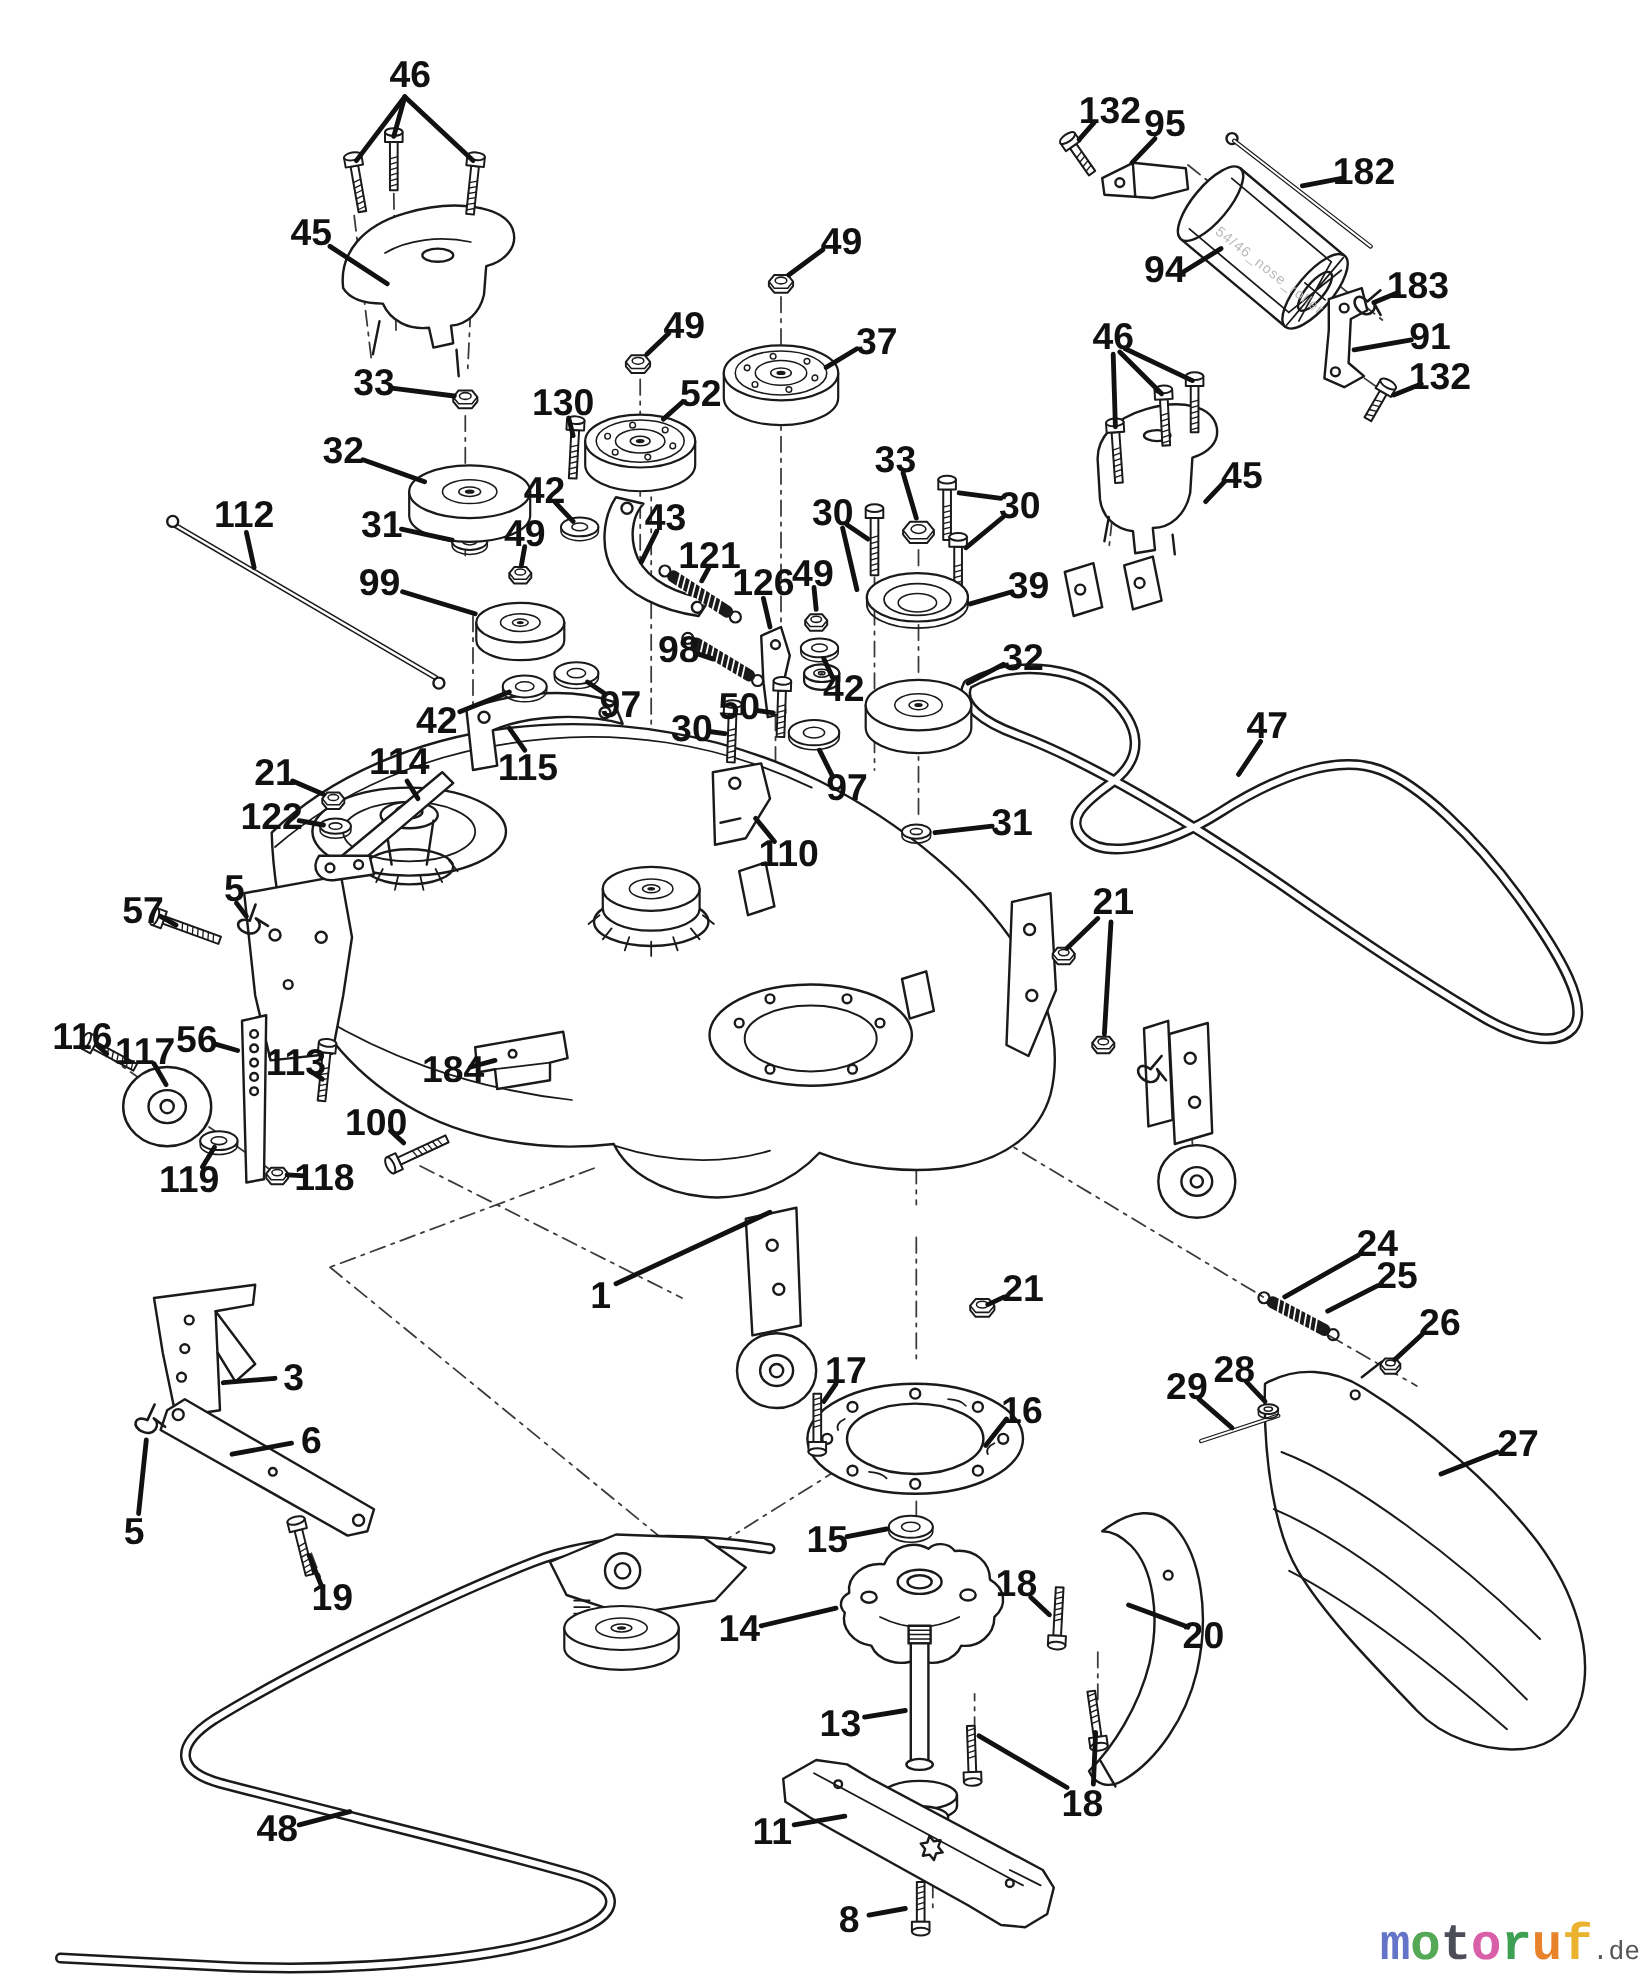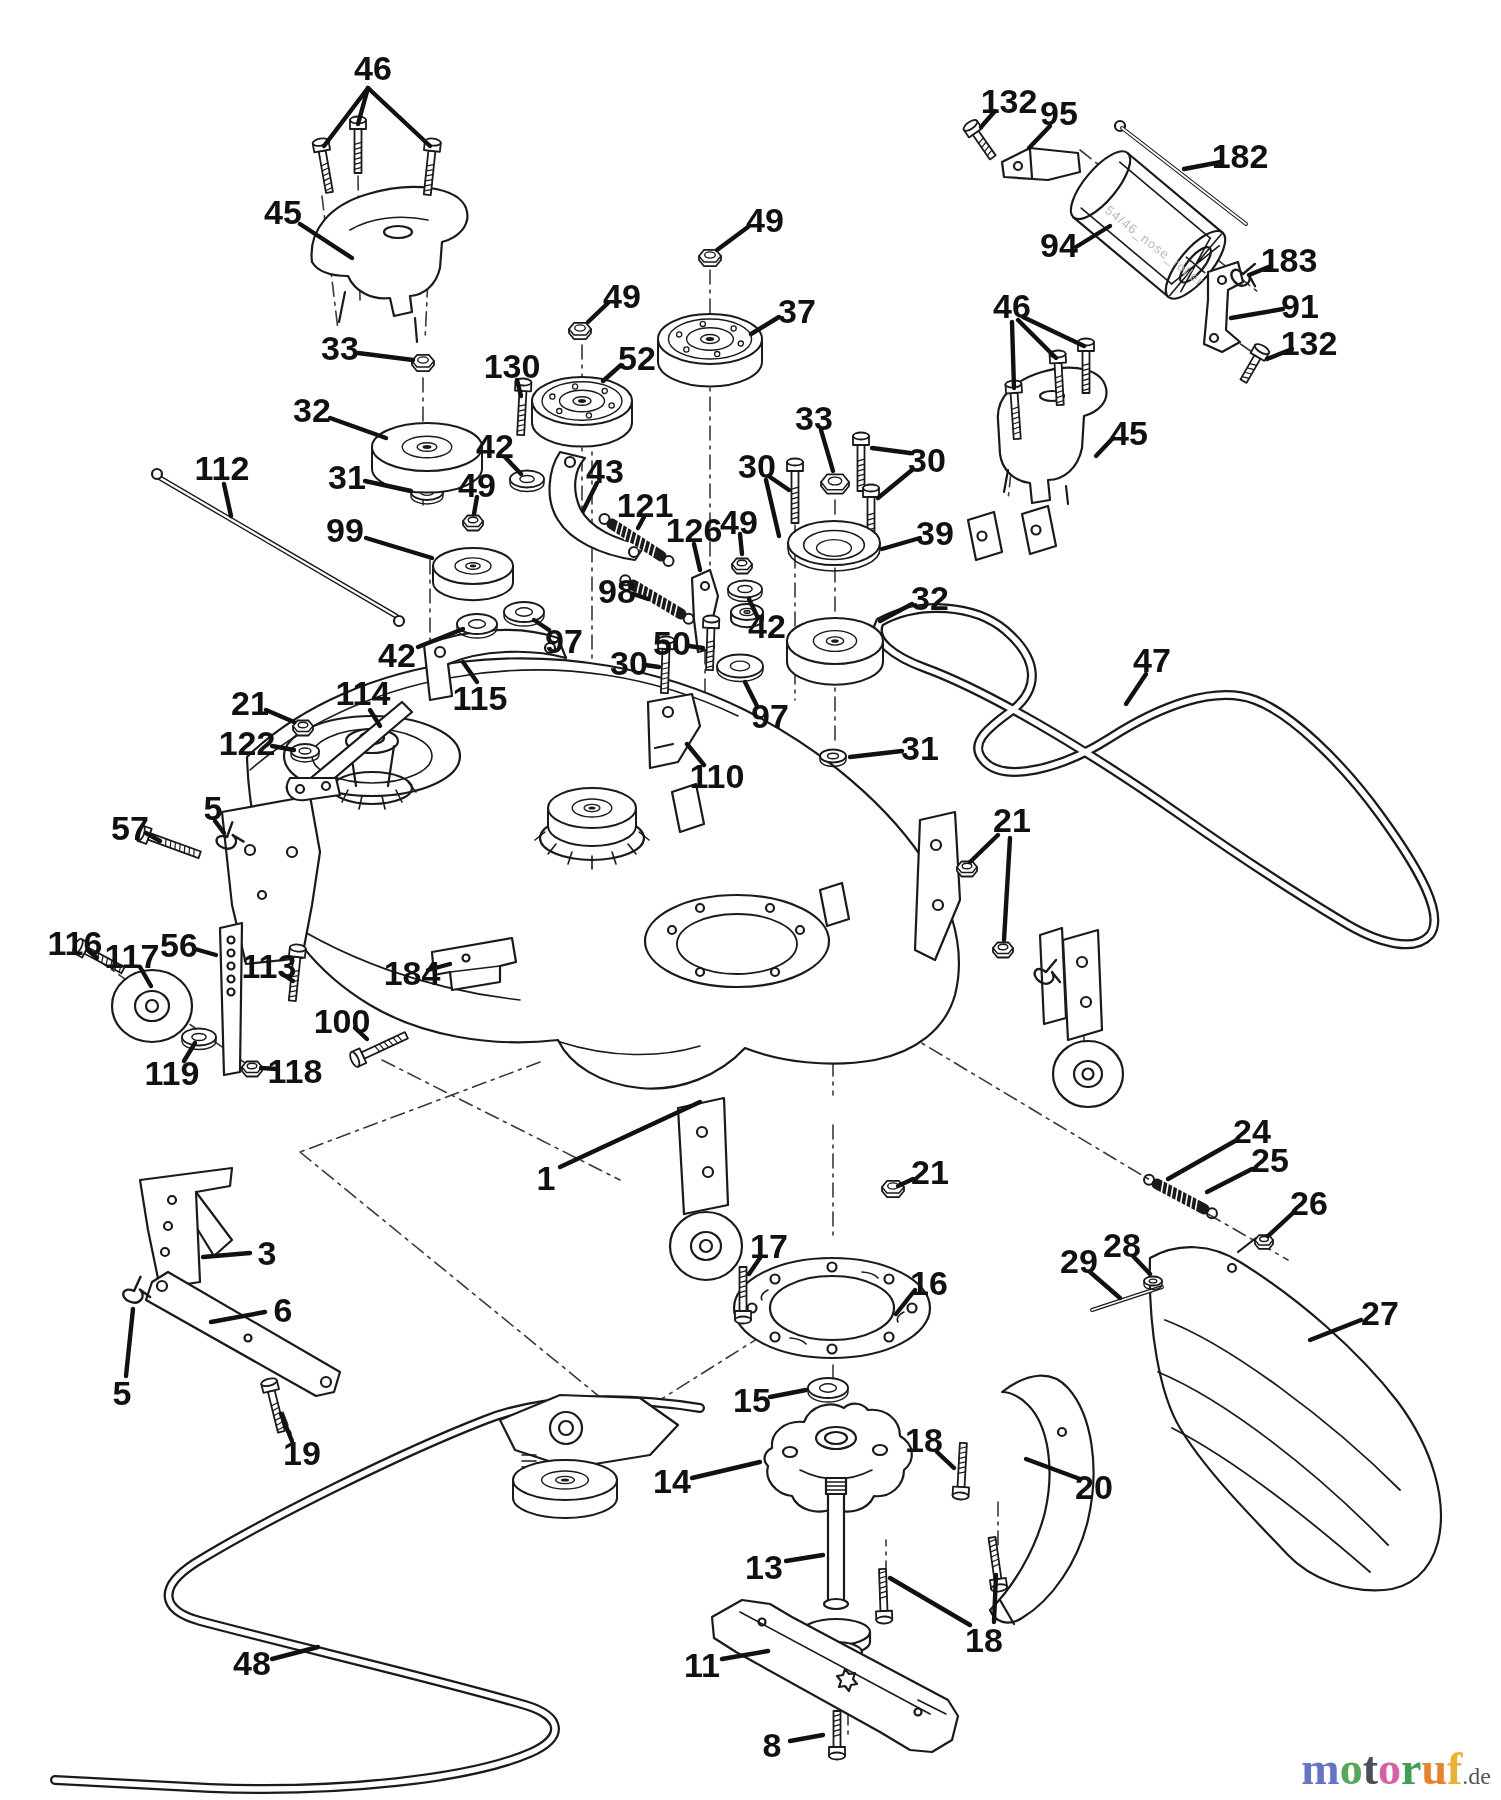--- a/index.html
+++ b/index.html
@@ -1,20 +1,20 @@
 <!DOCTYPE html>
 <html><head>
 <meta charset="utf-8">
 <style>
   html,body{margin:0;padding:0;background:#fff;}
   .stage{position:relative;width:1501px;height:1800px;background:#fff;overflow:hidden;
          font-family:"Liberation Sans",sans-serif;}
   svg text.callout{font-family:"Liberation Sans",sans-serif;font-weight:bold;font-size:34px;fill:#111;}
   svg text.tinywm{font-family:"Liberation Sans",sans-serif;font-size:13px;fill:#b9b9b9;letter-spacing:1px;}
-  .sitewm{position:absolute;right:10px;bottom:8px;font-family:Liberation Serif, serif;
+  .sitewm{position:absolute;right:10px;bottom:8px;font-family:Liberation Mono, monospace;
           font-size:46px;font-weight:bold;line-height:1;}
   .sitewm .suf{font-size:24px;font-weight:normal;}
 </style>
 </head>
 <body>
 
 <div class="stage">
 <svg id="diagram-svg" width="1501" height="1800" viewBox="0 0 1501 1800" fill="none" stroke="#1a1a1a" stroke-width="2.2" stroke-linejoin="round" stroke-linecap="round">
 
   <g stroke="#3a3a3a" stroke-width="1.6" stroke-dasharray="14 6 3 6">

